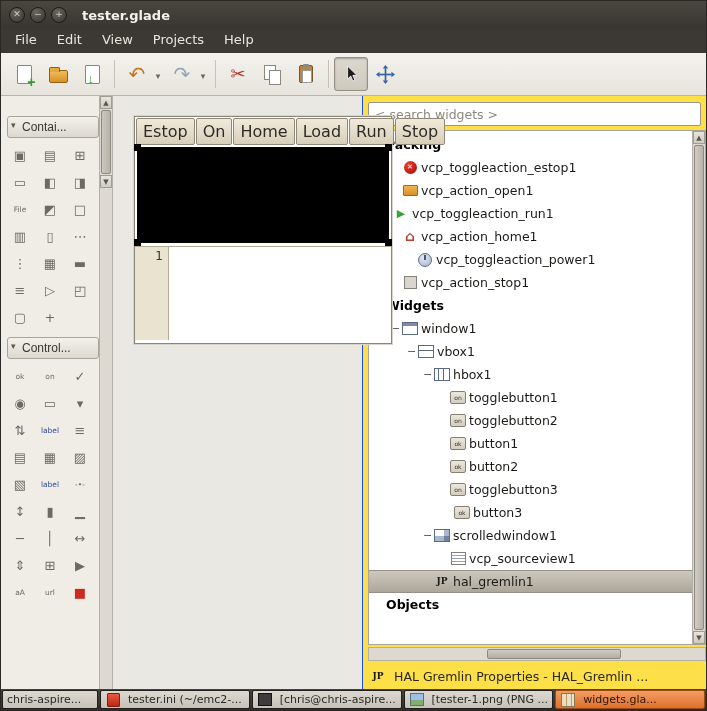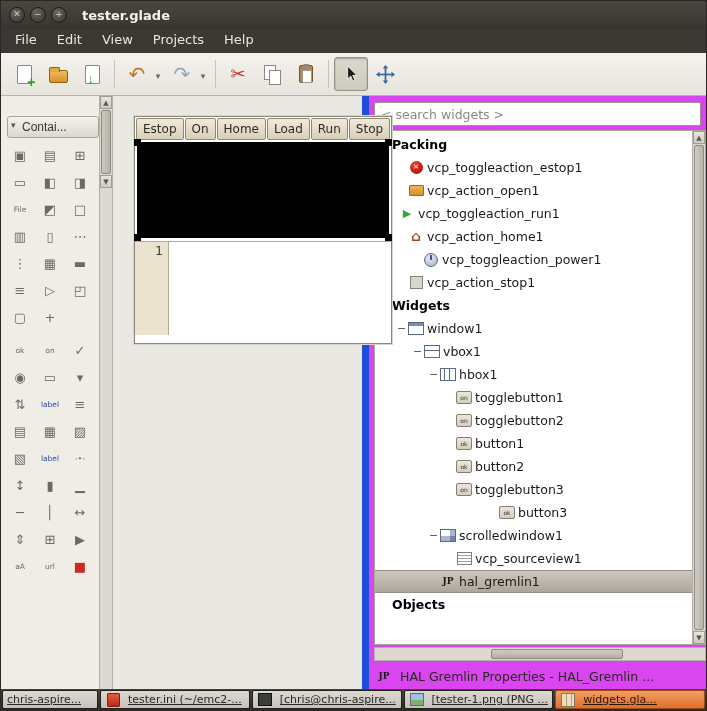--- a/index.html
+++ b/index.html
@@ -57,31 +57,31 @@
   .pcell { height:27px; display:flex; align-items:center; justify-content:center; }
   .pglyph { font-size:13px; color:#6e6a61; line-height:1; }
   .pglyph.txt { font-size:7.5px; letter-spacing:0; }
   .pal-scroll { width:13px; background:#ddd9d1; border-left:1px solid #b4b0a7; display:flex; flex-direction:column; }
   .pal-scroll .thumb { margin:1px; height:64px; background:linear-gradient(90deg,#ccc8bf,#b7b3aa); border:1px solid #8e8a80; border-radius:2px; }
 
   
   .canvas { flex:1; background:#eae8e3; position:relative; min-width:0; }
   .design-window { position:absolute; left:21px; top:20px; width:258px; height:228px; background:#fff; border:1px solid #8c8678; box-shadow:0 0 0 1px #d8d4cc; }
   .design-toolbar { display:flex; gap:1px; padding:1px; }
-  .dbtn { font-size:12px; color:#2f2c27; padding:3px 6px; background:linear-gradient(#f1ead9,#d8cfba); border:1px solid #8f8878; border-radius:2px; white-space:nowrap; font-family:inherit; }
+  .dbtn { font-size:16px; color:#2f2c27; padding:3px 6px; background:linear-gradient(#f1ead9,#d8cfba); border:1px solid #8f8878; border-radius:2px; white-space:nowrap; font-family:inherit; }
   .gremlin { position:relative; margin:1px 2px 0 2px; height:96px; background:#000; }
   .handle { position:absolute; width:7px; height:7px; background:#000; }
   .handle.tl { left:-3px; top:-3px; } .handle.tr { right:-3px; top:-3px; }
   .handle.bl { left:-3px; bottom:-3px; } .handle.br { right:-3px; bottom:-3px; }
   .design-editor { display:flex; margin-top:3px; height:94px; border-top:1px solid #b3ab96; }
   .gutter { width:34px; background:#e9e3d0; border-right:1px solid #b3ab96; padding:2px 5px 0 0; text-align:right; color:#3a3630; font-size:12px; }
   .editor-body { flex:1; background:#fff; }
 
   
-  .inspector { width:344px; background:#d946ef; border-left:7px solid #1d4ed8; display:flex; flex-direction:column; min-height:0; }
+  .inspector { width:344px; background:#fde047; border-left:1px solid #1d4ed8; display:flex; flex-direction:column; min-height:0; }
   .search-wrap { padding:6px 5px 4px 5px; }
   .search-input { width:100%; height:24px; border:1px solid #9a958b; border-radius:2px; background:#fff; padding:0 6px; font-size:12.5px; color:#3a3733; font-family:inherit; }
   .search-input::placeholder { color:#8d887e; }
   .tree-wrap { flex:1; display:flex; min-height:0; margin:0 0 0 5px; border:1px solid #a8a49a; background:#fff; }
   .tree { flex:1; overflow:hidden; padding-top:2px; }
   .trow { height:23px; line-height:23px; white-space:nowrap; display:flex; align-items:center; }
   .trow.bold .tlabel { font-weight:bold; color:#000; }
   .trow.selected { background:linear-gradient(#cfcabf,#aaa499); box-shadow:inset 0 1px 0 #958f84, inset 0 -1px 0 #958f84; }
   .tlabel { font-size:12.5px; color:#1c1a17; }
   .expander { width:13px; text-align:center; color:#5a564e; font-size:11px; flex:0 0 auto; }
@@ -121,21 +121,21 @@
   .tab { padding:5px 9px 8px 9px; margin-right:1px; font-size:12.5px; color:#3a3733; background:linear-gradient(#e2ded6,#cfcabf); border:1px solid #a19c91; border-bottom:none; border-radius:3px 3px 0 0; white-space:nowrap; }
   .tab.active { background:linear-gradient(#f7f5f0,#ece9e2); }
   .tab.a11y { padding:3px 4px 6px 4px; background:linear-gradient(#e2ded6,#cfcabf); }
   .a11y-badge { width:18px; height:18px; border-radius:3px; background:#3465a4; display:flex; align-items:center; justify-content:center; }
 
   
   .taskbar { height:21px; background:linear-gradient(#45423c,#2e2c28); display:flex; align-items:stretch; flex:0 0 auto; }
   .tkitem { flex:1 1 0; min-width:0; margin:1px; padding:0 4px; display:flex; align-items:center; gap:4px; background:linear-gradient(#ddd9d1,#c6c2ba); border:1px solid #23211e; border-radius:2px; font-size:11px; color:#2a2824; white-space:nowrap; overflow:hidden; }
   .tkitem:first-child { flex:0 0 96px; }
   .tkitem.active { background:linear-gradient(#f29e63,#e06f2c); border-color:#9c4a16; color:#2b1708; }
-  .tklabel { overflow:hidden; text-overflow:clip;text-decoration:underline; }
+  .tklabel { overflow:hidden; text-overflow:clip; }
 </style>
 </head>
 <body>
 
 <div class="app">
 
   <div class="titlebar">
     <span class="wbtn close"></span>
     <span class="wbtn min"></span>
     <span class="wbtn max"></span>
@@ -263,20 +263,21 @@
             <span class="pcell">
               <span class="pglyph">◰</span>
             </span>
             <span class="pcell">
               <span class="pglyph">▢</span>
             </span>
             <span class="pcell">
               <span class="pglyph">+</span>
             </span>
         </div>
+        <button class="psec-header">Control...</button>
         <div class="pgrid">
           <span class="pcell">
               <span class="pglyph txt">ok</span>
             </span>
             <span class="pcell">
               <span class="pglyph txt">on</span>
             </span>
             <span class="pcell">
               <span class="pglyph">✓</span>
             </span>
@@ -465,21 +466,21 @@
             <div class="trow" style="padding-left: 68px;">
               <span class="expander hidden"></span>
               <span class="icon-slot ic-button"></span>
               <span class="tlabel">button2</span>
             </div>
             <div class="trow" style="padding-left: 68px;">
               <span class="expander hidden"></span>
               <span class="icon-slot ic-togglebutton"></span>
               <span class="tlabel">togglebutton3</span>
             </div>
-            <div class="trow" style="padding-left: 72px; margin-left: 39px;">
+            <div class="trow" style="padding-left: 72px;">
               <span class="expander hidden"></span>
               <span class="icon-slot ic-button"></span>
               <span class="tlabel">button3</span>
             </div>
             <div class="trow" style="padding-left: 52px;">
               <span class="expander"></span>
               <span class="icon-slot ic-scrolledwindow"></span>
               <span class="tlabel">scrolledwindow1</span>
             </div>
             <div class="trow" style="padding-left: 68px;">

